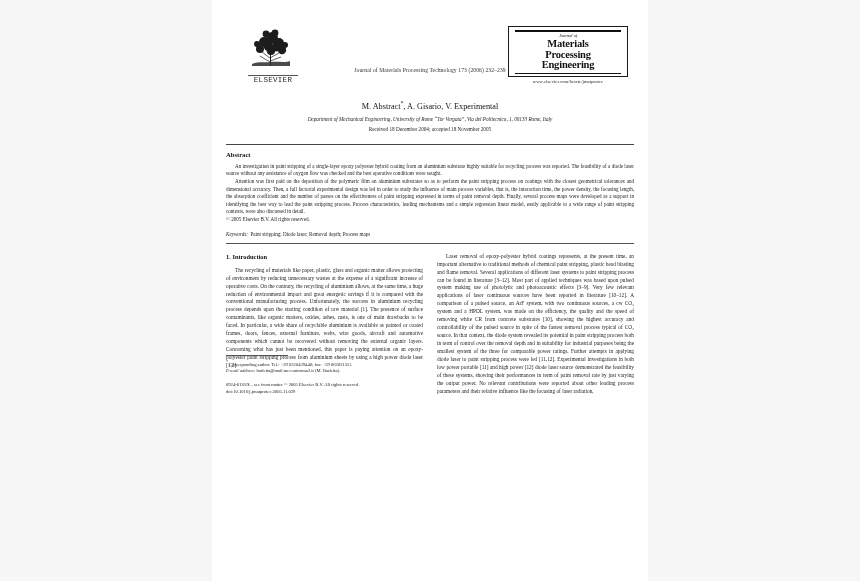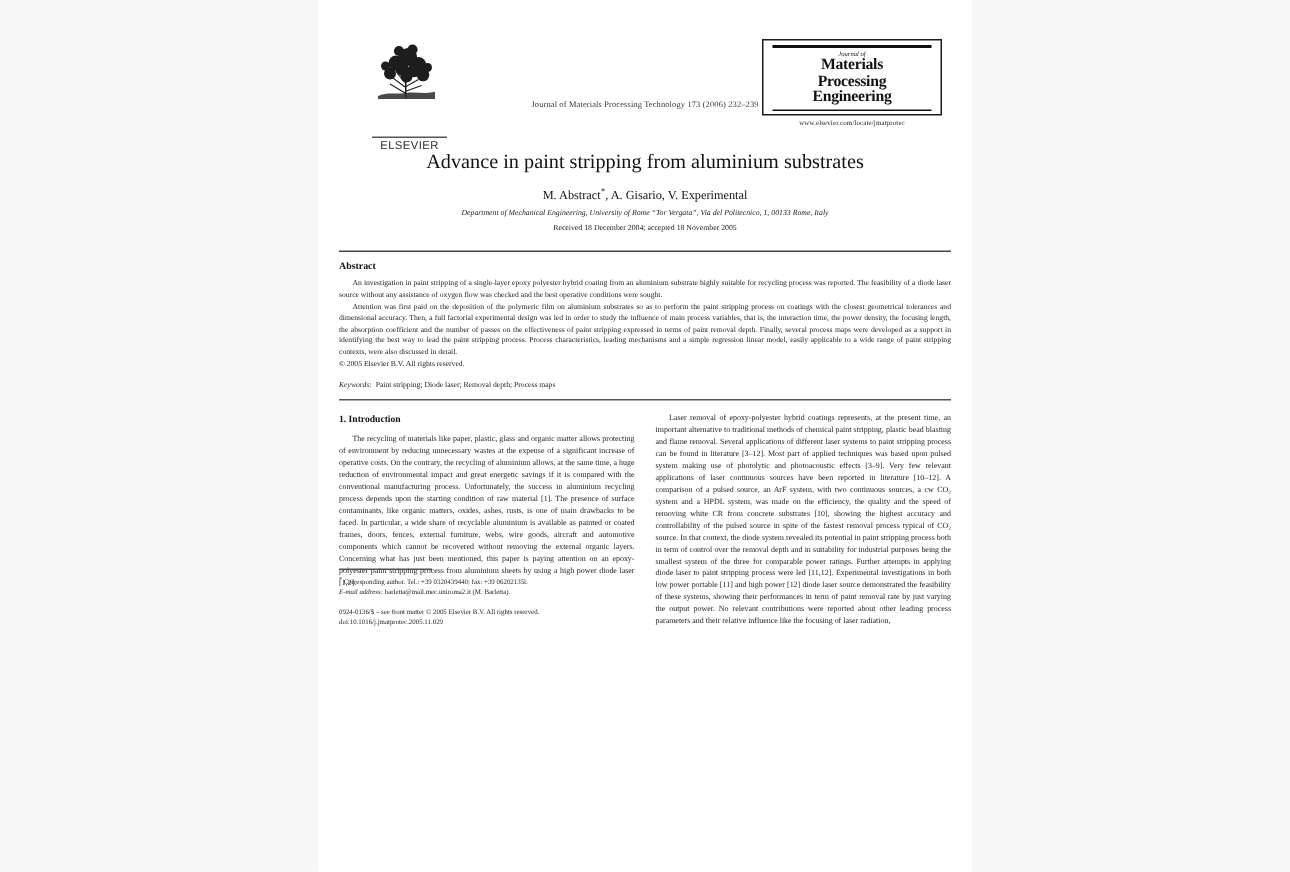--- a/index.html
+++ b/index.html
@@ -36,27 +36,27 @@
     top: 2px;
     width: 50px;
     text-align: center;
   }
   .tree {
     width: 46px;
     height: 46px;
     display: block;
   }
   .elsevier-word {
-    font-family: Liberation Sans, sans-serif;
+    font-family: Liberation Mono, monospace;
     font-size: 7.5px;
     letter-spacing: 0.3px;
     color: #2a2a2a;
     border-top: 1px solid #555;
     padding-top: 1px;
-    margin-top: 17px;
+    margin-top: 1px;
     line-height: 1;
   }
   .journal-ref {
     position: absolute;
     left: 0;
     right: 0;
     top: 41px;
     text-align: center;
     font-size: 5.6px;
     color: #333;
@@ -274,21 +274,20 @@
         <div class="jl-bigtitle">Materials</div>
         <div class="jl-bigtitle">Processing</div>
         <div class="jl-bigtitle">Engineering</div>
         <div class="jl-rule-bot"></div>
       </div>
       <div class="jl-url">www.elsevier.com/locate/jmatprotec</div>
     </div>
   </div>
 
   <div class="title-block">
-    <h1 class="paper-title">Advance in paint stripping from aluminium substrates</h1>
     <div class="authors"><span>M. Abstract</span><sup>*</sup><span>, A. Gisario, V. Experimental</span></div>
     <div class="affiliation">Department of Mechanical Engineering, University of Rome “Tor Vergata”, Via del Politecnico, 1, 00133 Rome, Italy</div>
     <div class="history">Received 18 December 2004; accepted 18 November 2005</div>
   </div>
 
   <hr class="rule">
   <div class="abstract-head">Abstract</div>
   <p class="abstract-p">An investigation in paint stripping of a single-layer epoxy polyester hybrid coating from an aluminium substrate highly suitable for recycling process was reported. The feasibility of a diode laser source without any assistance of oxygen flow was checked and the best operative conditions were sought.</p>
   <p class="abstract-p">Attention was first paid on the deposition of the polymeric film on aluminium substrates so as to perform the paint stripping process on coatings with the closest geometrical tolerances and dimensional accuracy. Then, a full factorial experimental design was led in order to study the influence of main process variables, that is, the interaction time, the power density, the focusing length, the absorption coefficient and the number of passes on the effectiveness of paint stripping expressed in terms of paint removal depth. Finally, several process maps were developed as a support in identifying the best way to lead the paint stripping process. Process characteristics, leading mechanisms and a simple regression linear model, easily applicable to a wide range of paint stripping contexts, were also discussed in detail.</p>
   <p class="copyright">© 2005 Elsevier B.V. All rights reserved.</p>

